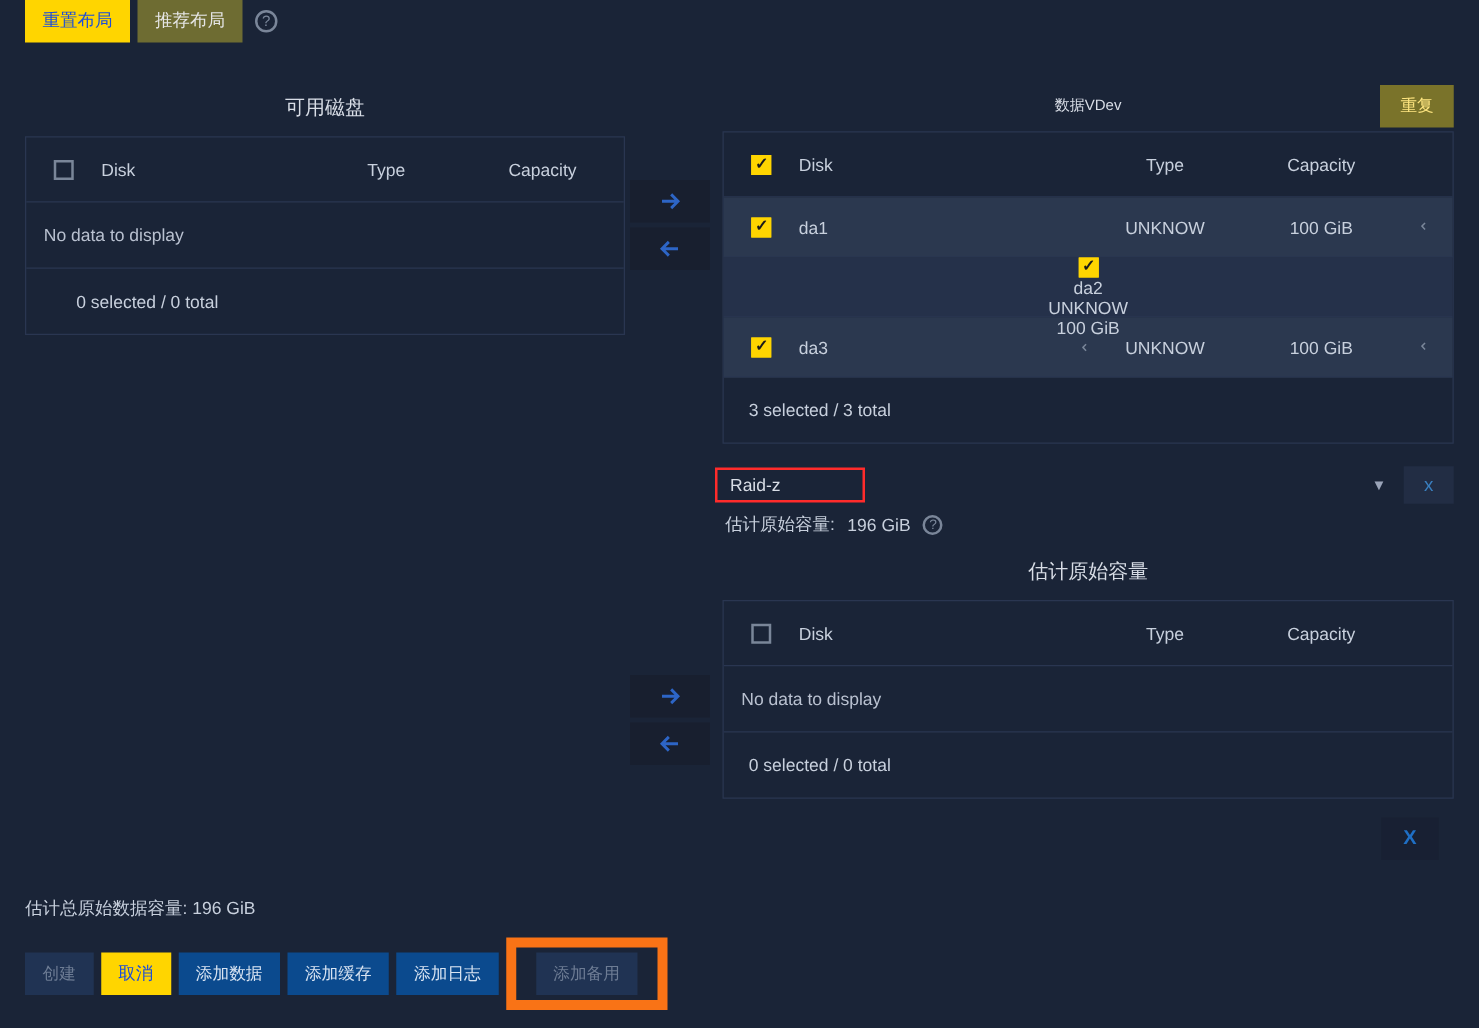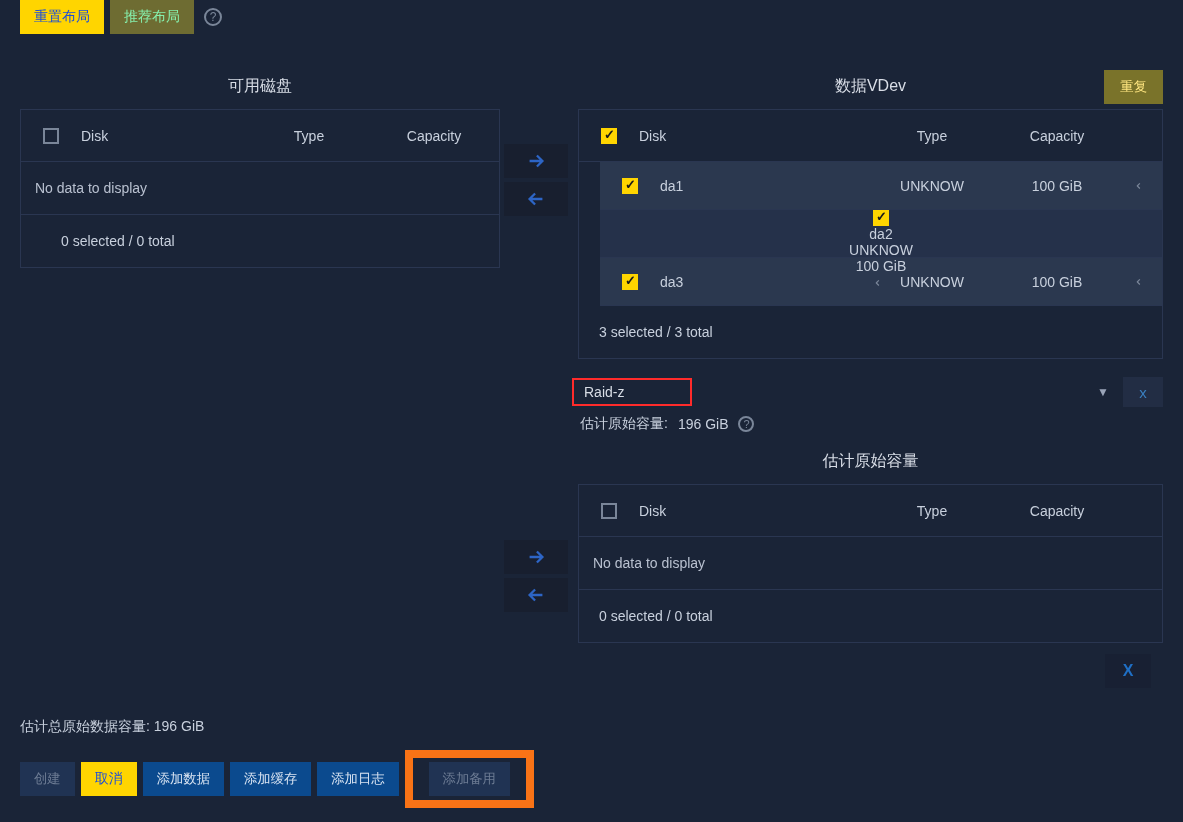--- a/index.html
+++ b/index.html
@@ -25,21 +25,21 @@
     cursor: pointer;
     font-size: 14px;
   }
   .btn-yellow {
     background: #ffd500;
     color: #1d4ed8;
     font-weight: 500;
   }
   .btn-olive {
     background: #6e6c32;
-    color: #86efac;
+    color: #e5e5e5;
   }
   .help-icon {
     width: 18px;
     height: 18px;
     border: 2px solid #7a8699;
     border-radius: 50%;
     display: inline-flex;
     align-items: center;
     justify-content: center;
     font-size: 12px;
@@ -91,21 +91,20 @@
     border-bottom: 1px solid #2a3651;
   }
   .disk-footer { border-bottom: none; }
   .disk-header {
     height: 52px;
     background: transparent;
   }
   .disk-row {
     height: 48px;
     background: #2b384f;
-    margin-left: 21px;
   }
   .disk-row:nth-child(even) { background: #2b384f; }
   .disk-row.alt { background: #25314a; flex-direction: column; }
   .disk-footer { height: 52px; padding-left: 40px; color: #c8d0dd; }
   .col-check { width: 60px; display: flex; justify-content: center; }
   .col-disk { flex: 1; }
   .col-type { width: 120px; text-align: center; }
   .col-cap  { width: 130px; text-align: center; }
   .col-expand { width: 40px; text-align: center; color: #7a8699; font-size: 16px; }
   .checkbox {
@@ -302,21 +301,21 @@
       <button class="arrow-btn">
         <svg viewBox="0 0 24 24" fill="none" stroke="currentColor" stroke-width="2.5">
             <path d="M19 12H5M11 6l-6 6 6 6"></path>
           </svg>
       </button>
     </div>
   </div>
 
   <div class="right-col">
     <div class="title-row">
-      <span style="font-size:16px;color:#d8dde6;">数据VDev</span>
+      <span style="font-size:12px;color:#d8dde6;">数据VDev</span>
       <button class="btn-revert">重复</button>
     </div>
 
     <div class="disk-table">
       <div class="disk-header">
         <div class="col-check">
             <div class="checkbox checked"></div>
           </div>
         <div class="col-disk">Disk</div>
         <div class="col-type">Type</div>

